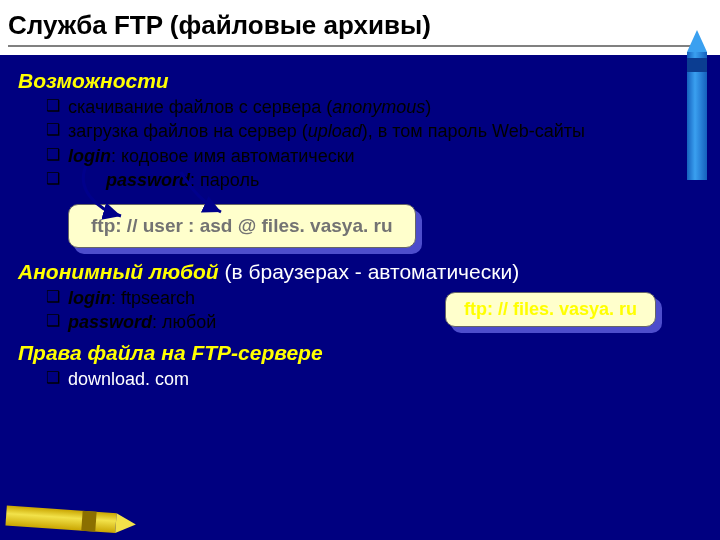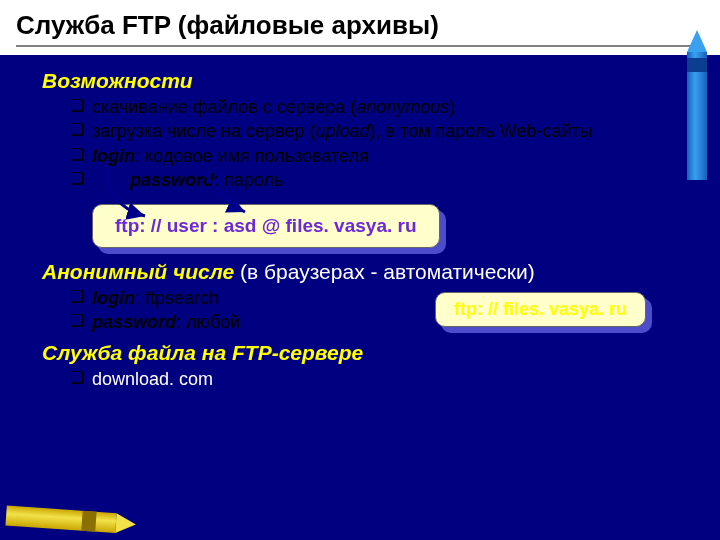--- a/index.html
+++ b/index.html
@@ -6,33 +6,32 @@
   body {
     width: 720px;
     height: 540px;
     background: #000080;
     font-family: Arial, "Helvetica Neue", sans-serif;
     position: relative;
     overflow: hidden;
   }
   .title-band {
     background: #ffffff;
-    padding: 10px 18px 8px 16px;
+    padding: 10px 18px 8px 8px;
   }
   .title-band h1 {
     font-size: 26px;
     font-weight: bold;
     color: #000;
     border-bottom: 2px solid #808080;
     padding-bottom: 4px;
   }
   .content {
     padding: 8px 18px 0 18px;
     color: #000;
-    margin-left: 24px;
   }
   .section-head {
     color: #ffff00;
     font-weight: bold;
     font-style: italic;
     font-size: 21px;
     margin-top: 6px;
     margin-bottom: 2px;
   }
   .section-head .plain {
@@ -68,35 +67,35 @@
     position: relative;
     display: inline-block;
   }
   .box {
     background: #ffffcc;
     border: 1px solid #666;
     border-radius: 10px;
     padding: 10px 22px;
     font-size: 19px;
     font-weight: bold;
-    color: #6d28d9;
+    color: #737373;
     position: relative;
     z-index: 2;
   }
   .box-shadow {
     position: absolute;
     top: 6px; left: 6px;
     right: -6px; bottom: -6px;
     background: #4d4dcc;
     border-radius: 10px;
     z-index: 1;
   }
   .box-small-wrap {
     position: absolute;
-    right: 56px;
+    right: 46px;
     display: inline-block;
   }
   .box-small {
     background: #ffffcc;
     border: 1px solid #666;
     border-radius: 10px;
     padding: 6px 18px;
     font-size: 18px;
     font-weight: bold;
     color: #ffff00;
@@ -174,27 +173,27 @@
 </div>
 
 <div class="content">
 
   <div class="section-head">Возможности</div>
   <ul class="bullets">
     <li>
       <span>скачивание файлов c сервера (</span><span class="em">anonymous</span><span>)</span>
     </li>
     <li>
-      <span>загрузка числе на сервер (</span><span class="em">upload</span><span>), в том пароль Web-сайты</span>
+      <span>загрузка файлов на сервер (</span><span class="em">upload</span><span>), в том пароль Web-сайты</span>
     </li>
   </ul>
 
   <ul class="bullets" style="position:relative;">
     <li>
-      <span class="b em">login</span><span>: кодовое имя пользователя</span>
+      <span class="b em">login</span><span>: кодовое имя автоматически</span>
     </li>
     <li style="padding-left:60px;">
       <span class="b em">password</span><span>: пароль</span>
     </li>
     <svg class="arrow" style="left:20px; top:20px;" width="120" height="60">
       <defs>
           <marker id="ah1" markerWidth="8" markerHeight="8" refX="6" refY="3" orient="auto">
             <path d="M0,0 L6,3 L0,6 Z" fill="#00008b"></path>
           </marker>
         </defs>
@@ -209,38 +208,38 @@
       <path d="M30,2 C40,20 55,35 70,42" stroke="#00008b" stroke-width="3" fill="none" marker-end="url(#ah2)"></path>
     </svg>
   </ul>
 
   <div class="box-wrap">
     <div class="box-shadow"></div>
     <div class="box">ftp: // user : asd @ files. vasya. ru</div>
   </div>
 
   <div class="section-head">
-    <span>Анонимный числе</span><span class="plain"> (в браузерах - автоматически)</span>
+    <span>Анонимный любой</span><span class="plain"> (в браузерах - автоматически)</span>
   </div>
   <div class="row-rel">
     <ul class="bullets">
       <li>
         <span class="b em">login</span><span>: ftpsearch</span>
       </li>
       <li>
         <span class="b em">password</span><span>: любой</span>
       </li>
     </ul>
     <div class="box-small-wrap" style="top:6px;">
       <div class="box-shadow" style="border-radius:10px;"></div>
       <div class="box-small">ftp: // files. vasya. ru</div>
     </div>
   </div>
 
-  <div class="section-head">Служба файла на FTP-сервере</div>
+  <div class="section-head">Права файла на FTP-сервере</div>
   <ul class="bullets">
     <li class="white-text">download. com</li>
   </ul>
 
 </div>
 
 <div class="crayon-yellow">
   <div class="body"></div>
     <div class="band"></div>
     <div class="tip"></div>

